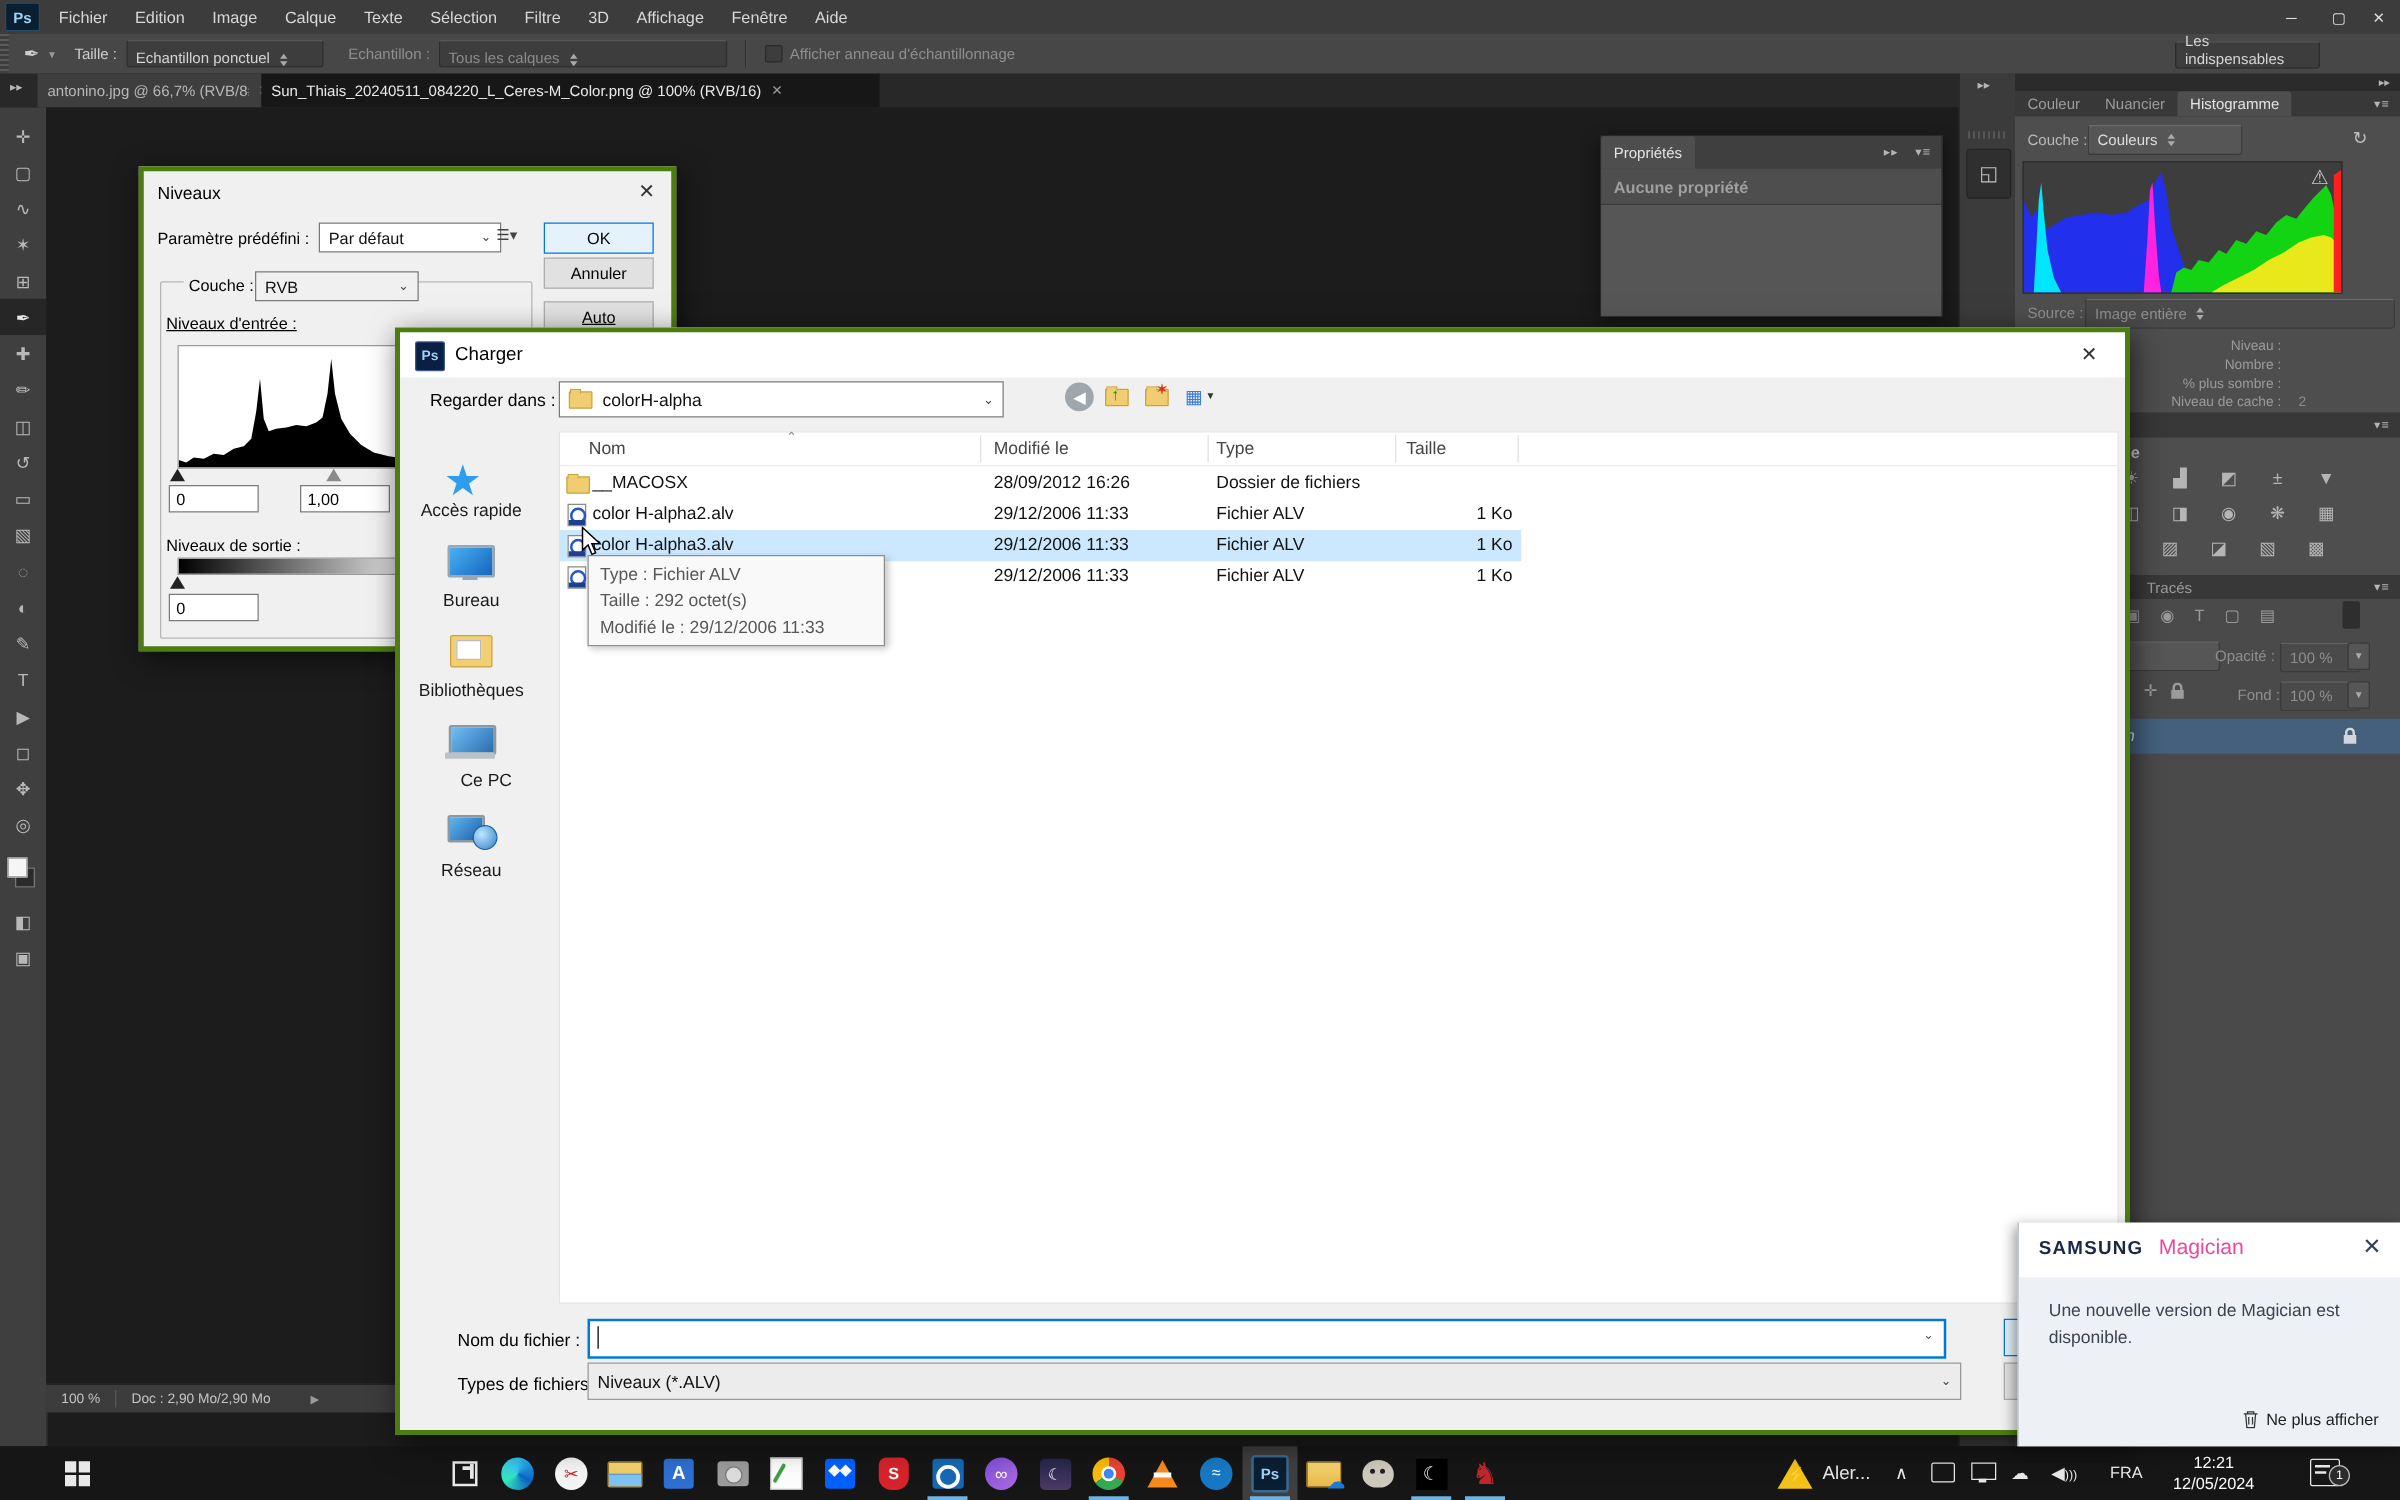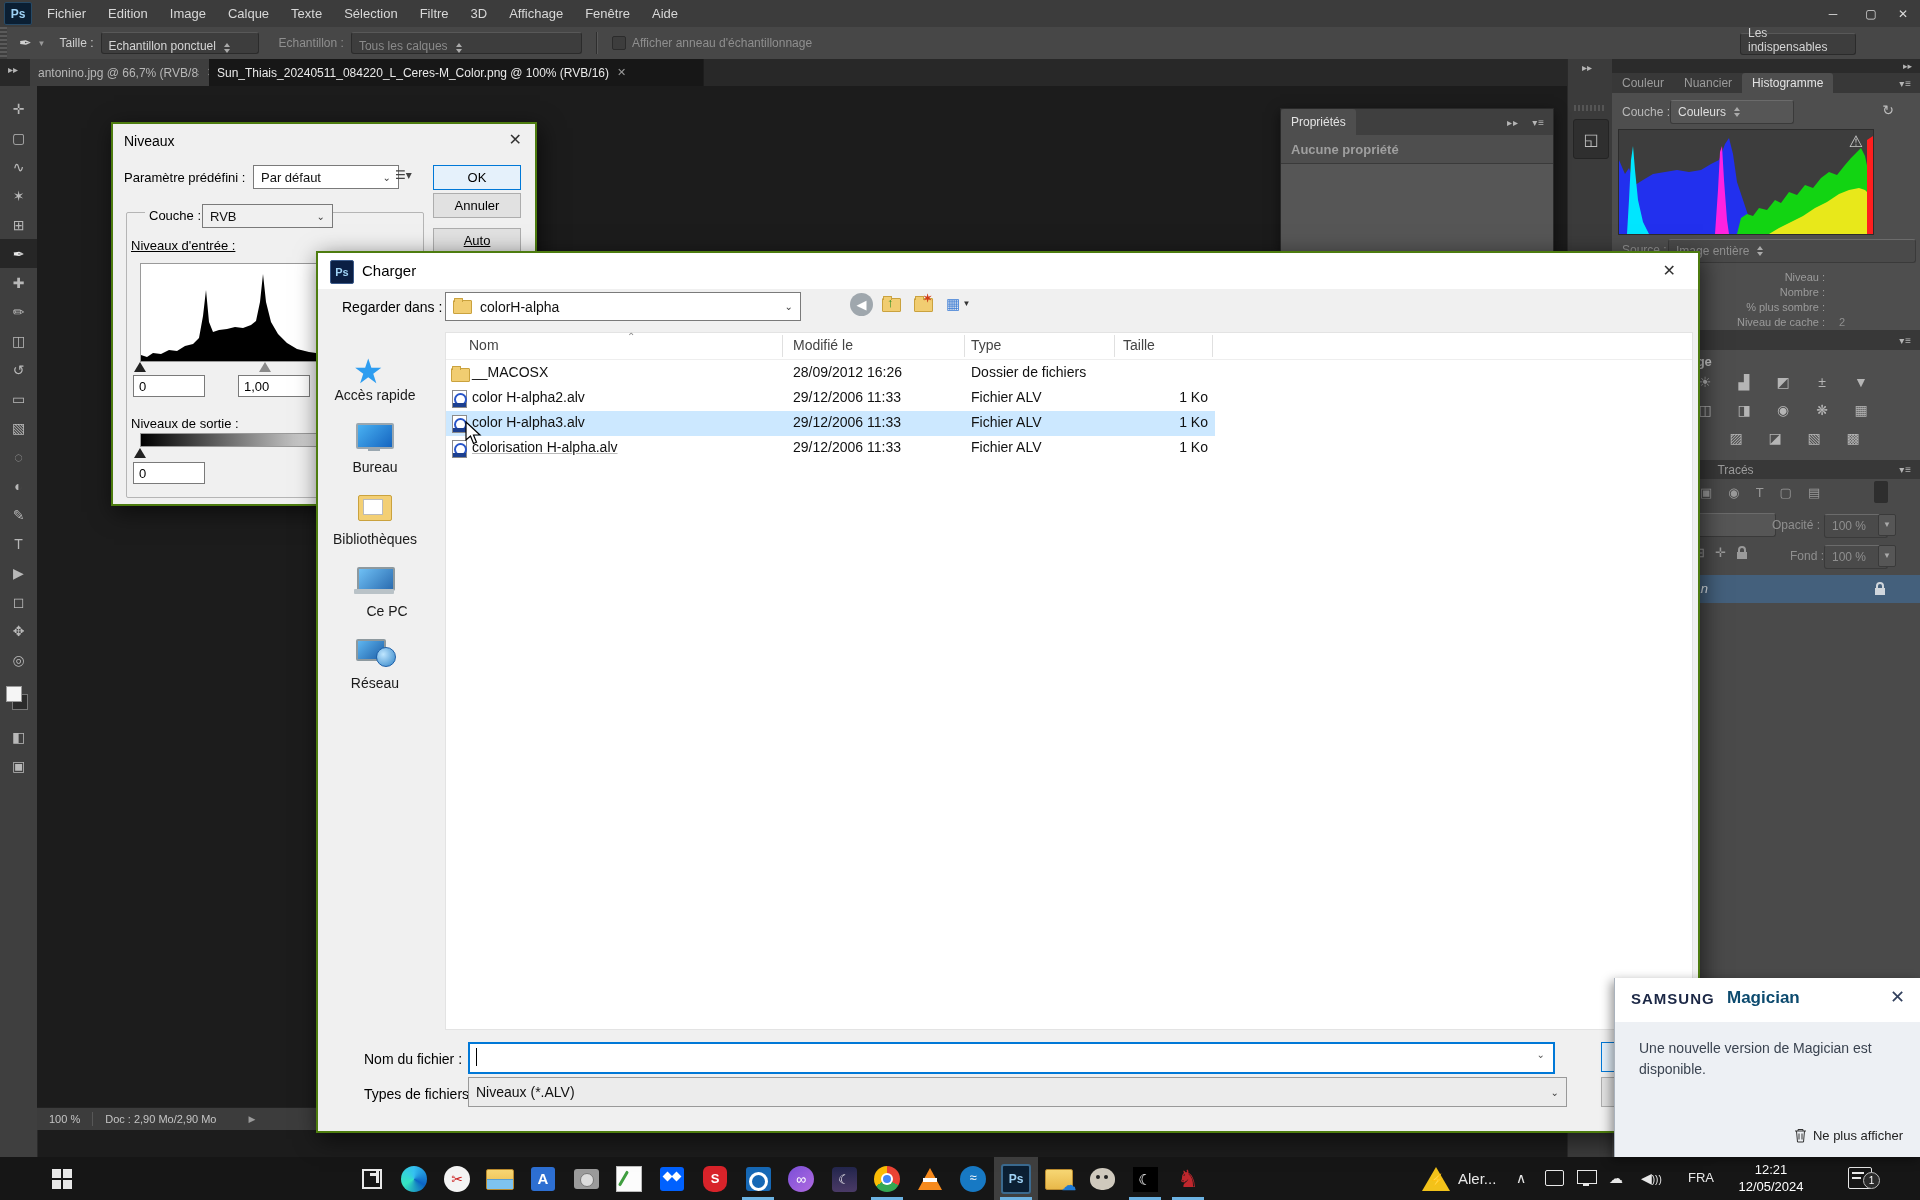--- a/index.html
+++ b/index.html
@@ -50,21 +50,21 @@
          font-size:12px;height:22px;display:flex;align-items:center;padding:0 7px;}
   .dk-dd.dim{color:#8f8f8f;background:#4a4a4a;}
   .panel-menu{color:#b5b5b5;font-size:10px;letter-spacing:1px;}
   .stat-left{color:#8f8f8f;font-size:11px;text-align:right;width:70px;}
   .stat-label{color:#9b9b9b;font-size:11px;text-align:right;width:135px;}
   .adj-icon{width:26px;height:20px;color:#b5b5b5;font-size:14px;display:flex;align-items:center;justify-content:center;}
   
   #propspanel{left:1280px;top:108px;width:272px;height:143px;background:#4e4e4e;border:1px solid #292929;box-shadow:0 4px 12px rgba(0,0,0,.5);}
 
   
-  .win-dialog{background:#f0f0f0;border:2px solid #4d7c0f;box-shadow:3px 6px 22px rgba(0,0,0,.6);}
+  .win-dialog{background:#f0f0f0;border:4px solid #4d7c0f;box-shadow:3px 6px 22px rgba(0,0,0,.6);margin-top:11px;}
   .win-label{font-size:14px;color:#000;}
   .winbtn{background:#e1e1e1;border:1px solid #adadad;font-size:13px;color:#000;display:flex;align-items:center;justify-content:center;}
   .winbtn.def{background:#e5f1fb;border:1px solid #0078d7;}
   .combo{background:#fff;border:1px solid #7a7a7a;display:flex;align-items:center;font-size:14px;color:#111;padding:0 7px;}
   .combo .arr{margin-left:auto;color:#404040;font-size:10px;}
   .input{background:#fff;border:1px solid #7a7a7a;font-size:13px;color:#000;display:flex;align-items:center;padding:0 5px;}
   .hdr-sep{width:1px;background:#e0e0e0;position:absolute;top:2px;bottom:2px;}
   .lrow{position:absolute;left:0;width:769px;height:25px;font-size:14px;color:#111;}
   .lrow .cell{position:absolute;top:3px;white-space:nowrap;}
   .folder-sm{width:17px;height:12px;background:#f1cd71;border:1px solid #caa23e;border-radius:1px;position:relative;}
@@ -521,28 +521,33 @@
     </div>
     <span class="win-label" style="position:absolute;left:46px;top:833px;">Types de fichiers :</span>
     <div class="combo" style="position:absolute;left:150px;top:824px;width:1083px;height:28px;background:#ececec;border:1px solid #999;">
       <span>Niveaux (*.ALV)</span>
         <span class="arr">⌄</span>
     </div>
     <div class="winbtn def" style="position:absolute;left:1283px;top:789px;width:90px;height:28px;"></div>
     <div class="winbtn" style="position:absolute;left:1283px;top:824px;width:90px;height:28px;"></div>
   </div>
 
+  <div class="abs" id="tooltip" style="z-index:15;">
+    <div>Type : Fichier ALV</div>
+    <div>Taille : 292 octet(s)</div>
+    <div>Modifié le : 29/12/2006 11:33</div>
+  </div>
 
   <svg class="abs" style="left:464px;top:421px;z-index:16;" width="22" height="26" viewBox="0 0 22 26">
     <path d="M2,1 L2,19 L6.5,15 L9.5,22.5 L12.5,21.2 L9.5,14 L16,14 Z" fill="#fff" stroke="#000" stroke-width="1.2"></path>
   </svg>
 
   <div class="abs" id="samsung" style="z-index:20;">
     <span style="position:absolute;left:16px;top:12px;font-size:15px;font-weight:bold;letter-spacing:1px;color:#1b2745;">SAMSUNG</span>
-    <span style="position:absolute;left:112px;top:10px;font-size:17px;color:#0c4a6e;font-weight:bold;">Magician</span>
+    <span style="position:absolute;left:112px;top:10px;font-size:17px;color:#ec4899;">Magician</span>
     <span style="position:absolute;right:16px;top:8px;font-size:18px;color:#33415e;">✕</span>
     <div class="body">
       <div style="position:absolute;left:24px;top:16px;width:250px;font-size:14px;line-height:21px;color:#3a4350;">Une nouvelle version de Magician est disponible.</div>
       <div class="flex" style="position:absolute;right:18px;bottom:14px;">
         <svg width="13" height="15" viewBox="0 0 13 15" style="margin-right:6px;">
             <path d="M1 3 h11 M4 3 V1.5 h5 V3 M2.5 3 l1 11 h6 l1-11 M5 5.5 v6 M8 5.5 v6" stroke="#333" stroke-width="1" fill="none"></path>
           </svg>
         <span style="font-size:13px;color:#222;">Ne plus afficher</span>
       </div>
     </div>

